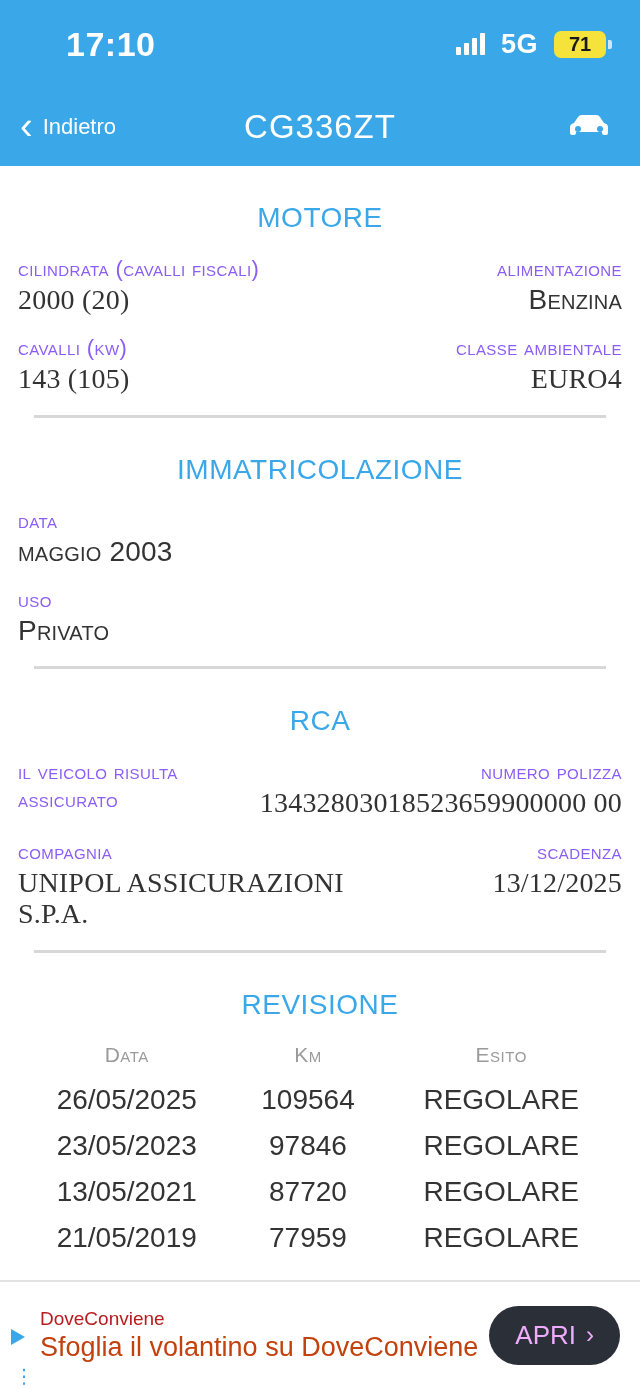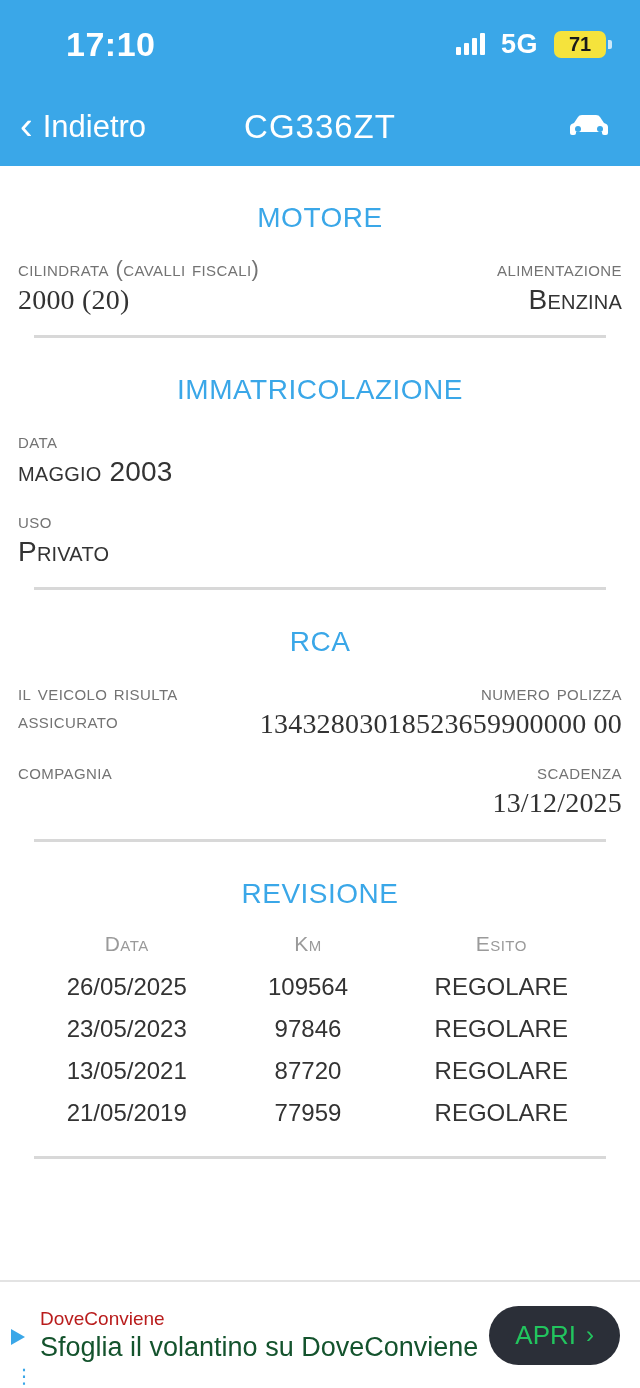--- a/index.html
+++ b/index.html
@@ -103,21 +103,21 @@
     align-items: center;
     gap: 10px;
     cursor: pointer;
   }
   .chev {
     font-size: 38px;
     line-height: 1;
     font-weight: 300;
     margin-top: -3px;
   }
-  .nav-back-label { font-size: 31px; }
+  .nav-back-label { font-size: 22px; }
   .nav-title {
     font-size: 33px;
     letter-spacing: 1px;
     position: absolute;
     left: 0; right: 0;
     text-align: center;
     pointer-events: none;
   }
   .nav-right { display: flex; align-items: center; }
 
@@ -136,21 +136,21 @@
   }
   .row {
     display: flex;
     justify-content: space-between;
     align-items: flex-start;
     margin-bottom: 20px;
   }
   .field { display: flex; flex-direction: column; max-width: 58%; }
   .field.right { align-items: flex-end; text-align: right; }
   .field-label {
-    color: #737373;
+    color: #8b5cf6;
     font-size: 22px;
     letter-spacing: 0.4px;
     text-transform: lowercase;
     font-variant: small-caps;
     margin-bottom: 2px;
   }
   .field-value {
     color: #333333;
     font-size: 28px;
     line-height: 1.12;
@@ -169,57 +169,57 @@
   .rev-table th {
     color: #9a9a9a;
     font-size: 21px;
     font-weight: normal;
     font-variant: small-caps;
     letter-spacing: 0.5px;
     padding-bottom: 10px;
   }
   .rev-table td {
     color: #333333;
-    font-size: 24px;
+    font-size: 28px;
     text-align: center;
     padding: 7px 0;
   }
 
   
   .ad {
     flex: none;
     height: 108px;
     border-top: 2px solid #e3e3e3;
     background: #ffffff;
     display: flex;
     align-items: center;
     padding: 0 20px 0 14px;
     position: relative;
   }
   .ad-left { flex: 1; padding-left: 26px; }
   .ad-advertiser { font-size: 19px; color: #b91c1c; margin-bottom: 2px; }
-  .ad-text { font-size: 27px; color: #14532d; }
+  .ad-text { font-size: 27px; color: #c2410c; }
   .ad-badge {
     position: absolute;
     left: 8px;
     top: 44px;
     width: 22px; height: 22px;
   }
   .ad-dots {
     position: absolute;
     left: 14px;
     bottom: 8px;
     color: #3aa7e8;
     font-size: 20px;
     line-height: 8px;
     letter-spacing: 0;
   }
   .ad-cta {
     background: #2b2f38;
-    color: #22c55e;
+    color: #f0abfc;
     border-radius: 30px;
     padding: 14px 26px;
     font-size: 26px;
     display: flex;
     align-items: center;
     gap: 10px;
     white-space: nowrap;
     cursor: pointer;
   }
   .ad-cta .arrow { font-size: 24px; }
@@ -267,20 +267,30 @@
     <div class="row">
       <div class="field">
         <span class="field-label">Cilindrata (Cavalli Fiscali)</span>
         <span class="field-value plain">2000 (20)</span>
       </div>
       <div class="field right">
         <span class="field-label">Alimentazione</span>
         <span class="field-value">Benzina</span>
       </div>
     </div>
+    <div class="row">
+      <div class="field">
+        <span class="field-label">Cavalli (Kw)</span>
+        <span class="field-value plain">143 (105)</span>
+      </div>
+      <div class="field right">
+        <span class="field-label">Classe Ambientale</span>
+        <span class="field-value plain">EURO4</span>
+      </div>
+    </div>
     <div class="divider"></div>
 
     <div class="section-title">IMMATRICOLAZIONE</div>
     <div class="row">
       <div class="field">
         <span class="field-label">Data</span>
         <span class="field-value">maggio 2003</span>
       </div>
     </div>
     <div class="row">
@@ -298,20 +308,21 @@
         <span class="field-label">assicurato</span>
       </div>
       <div class="field right" style="max-width:66%;">
         <span class="field-label">Numero Polizza</span>
         <span class="field-value plain">13432803018523659900000 00</span>
       </div>
     </div>
     <div class="row">
       <div class="field">
         <span class="field-label">Compagnia</span>
+        <span class="field-value plain">UNIPOL ASSICURAZIONI S.P.A.</span>
       </div>
       <div class="field right">
         <span class="field-label">Scadenza</span>
         <span class="field-value plain">13/12/2025</span>
       </div>
     </div>
     <div class="divider"></div>
 
     <div class="section-title">REVISIONE</div>
     <table class="rev-table">

